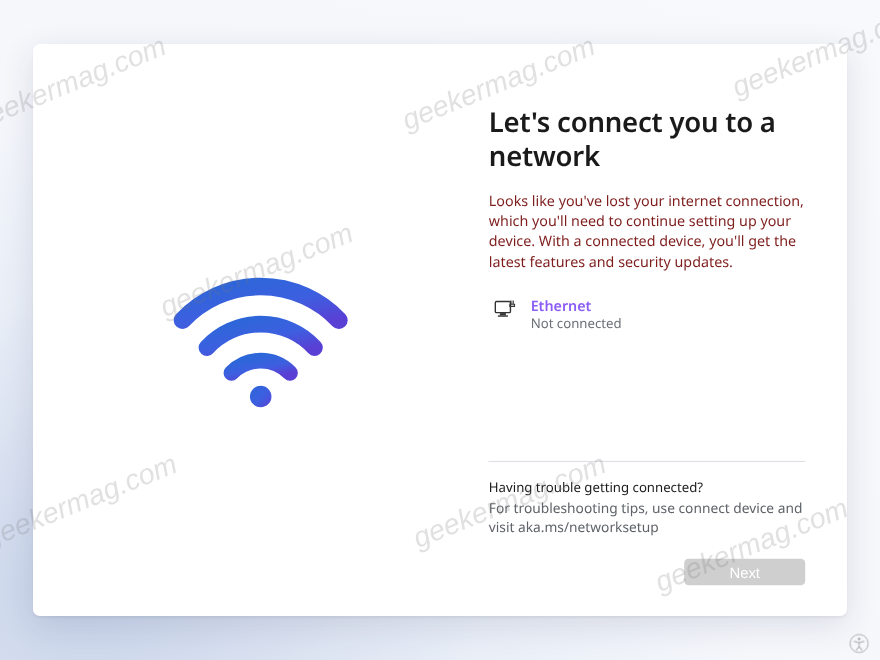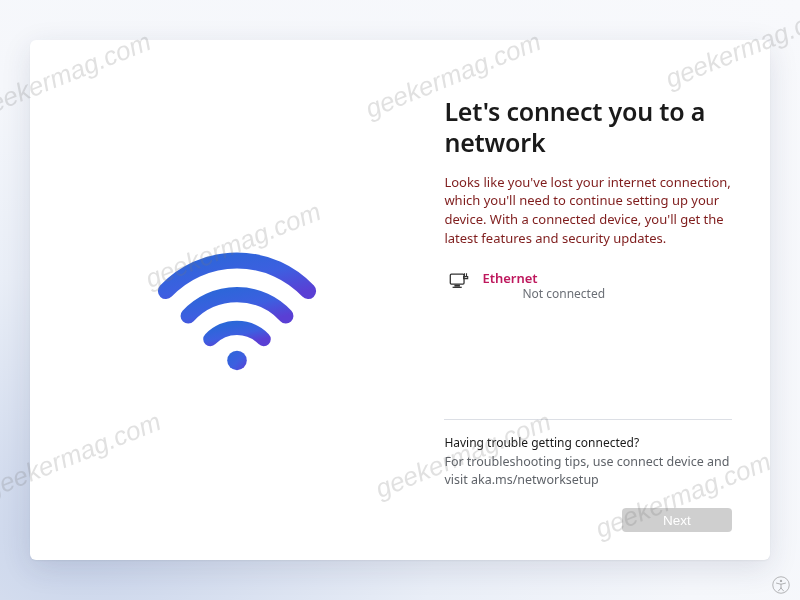--- a/index.html
+++ b/index.html
@@ -41,22 +41,22 @@
     font-size: 13px;
     line-height: 1.45;
     color: #7f1d1d;
     margin-bottom: 22px;
   }
   .net-item {
     display:flex; align-items:flex-start; gap:12px;
     padding: 0 0 0 4px;
   }
   .net-icon { flex:0 0 auto; width:22px; height:22px; color:#2b2b2b; }
-  .net-text .nm { font-size:13px; font-weight:600; color:#be185d; line-height:1.25; }
-  .net-text .st { font-size:12px; color:#6b6f76; line-height:1.25;margin-left:40px; }
+  .net-text .nm { font-size:13px; font-weight:600; color:#8b5cf6; line-height:1.25; }
+  .net-text .st { font-size:12px; color:#6b6f76; line-height:1.25; }
   .spacer { flex:1 1 auto; }
   .divider { height:1px; background:#dcdfe5; margin-bottom:14px; }
   .help-title { font-size:12px; font-weight:400; margin-bottom:2px; }
   .help-desc { font-size:12.5px; color:#5f6369; line-height:1.4; margin-bottom:20px; }
   .footer { display:flex; justify-content:flex-end; }
   .btn {
     min-width:110px; height:24px;
     border:none; border-radius:4px;
     font-size:13.5px; font-weight:400;
     cursor:pointer;

